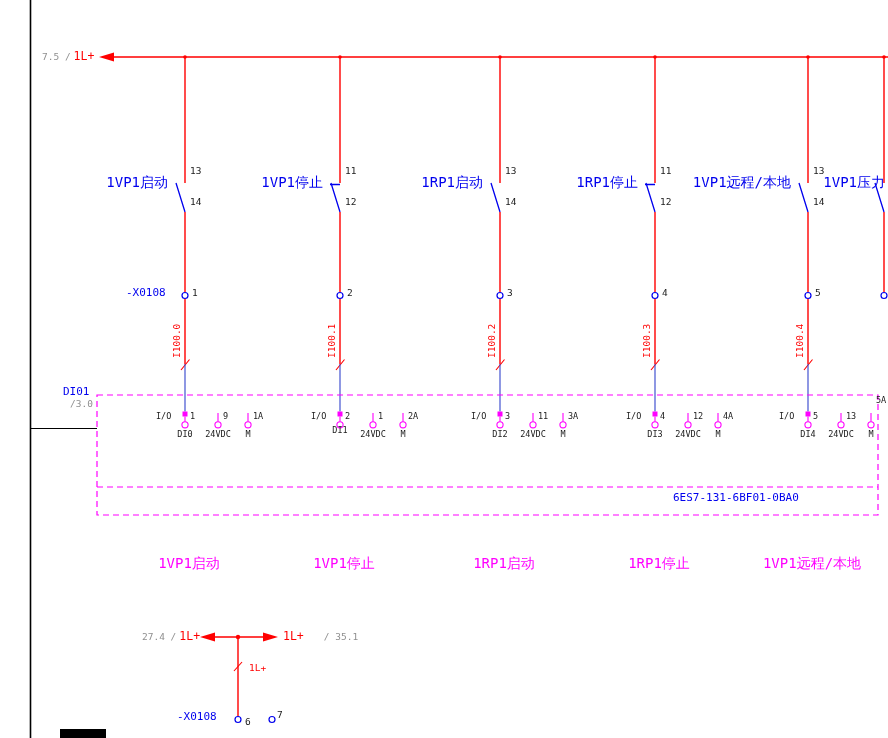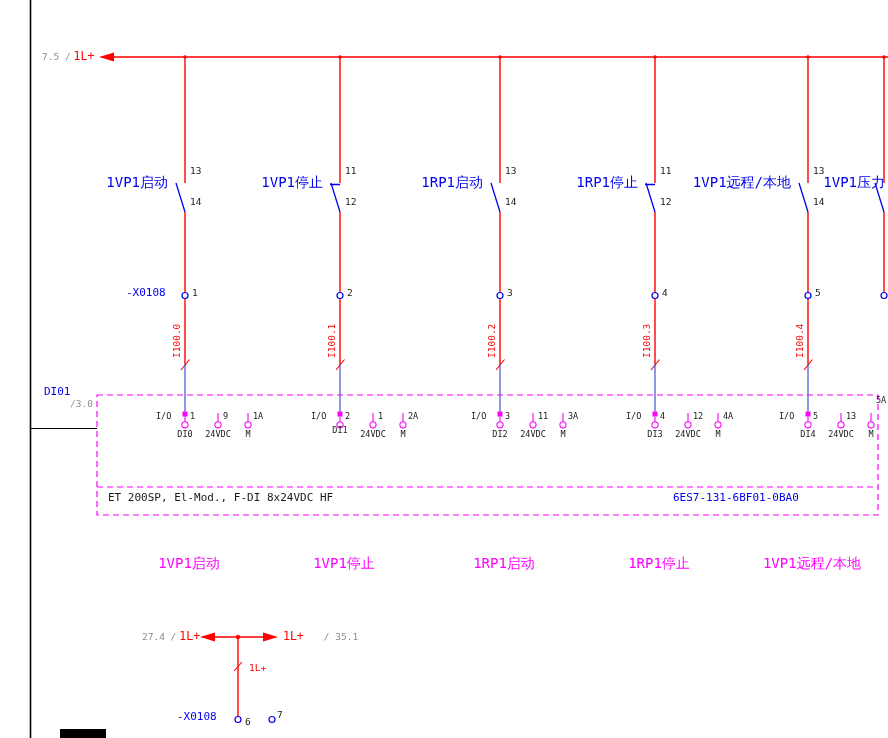--- a/index.html
+++ b/index.html
@@ -197,24 +197,23 @@
   <div class="t blk s8" style="left:876px;top:396px">5A</div>
   <div class="t blk s8 ctr" style="left:808px;top:430px">DI4</div>
   <div class="t blk s8 ctr" style="left:841px;top:430px">24VDC</div>
   <div class="t blk s8 ctr" style="left:871px;top:430px">M</div>
   <div class="t mag s12 ctr" style="left:812px;top:556px">1VP1远程/本地</div>
 
   <div class="t blue s12 ra" style="left:719px;top:175px;width:166px">1VP1压力</div>
 
   <div class="t blue s11" style="left:126px;top:287px">-X0108</div>
 
-  <div class="t blue s11" style="left:44px;top:386px">DI01</div>
+  <div class="t blue s11" style="left:63px;top:386px">DI01</div>
   <div class="t gray s9" style="left:70px;top:399px">/3.0</div>
 
-  <div class="t blk s11" style="left:108px;top:492px">ET 200SP, El-Mod., F-DI 8x24VDC HF</div>
   <div class="t blue s11" style="left:673px;top:492px">6ES7-131-6BF01-0BA0</div>
 
   <div class="t" style="left:142px;top:626px">
     <span class="gray s9 gap">27.4 /</span><span class="red s11b">1L+</span>
   </div>
   <div class="t" style="left:283px;top:626px">
     <span class="red s11b">1L+</span><span class="gray s9 gapl">/ 35.1</span>
   </div>
   <div class="t red s9" style="left:249px;top:663px">1L+</div>
   <div class="t blue s11" style="left:177px;top:711px">-X0108</div>

